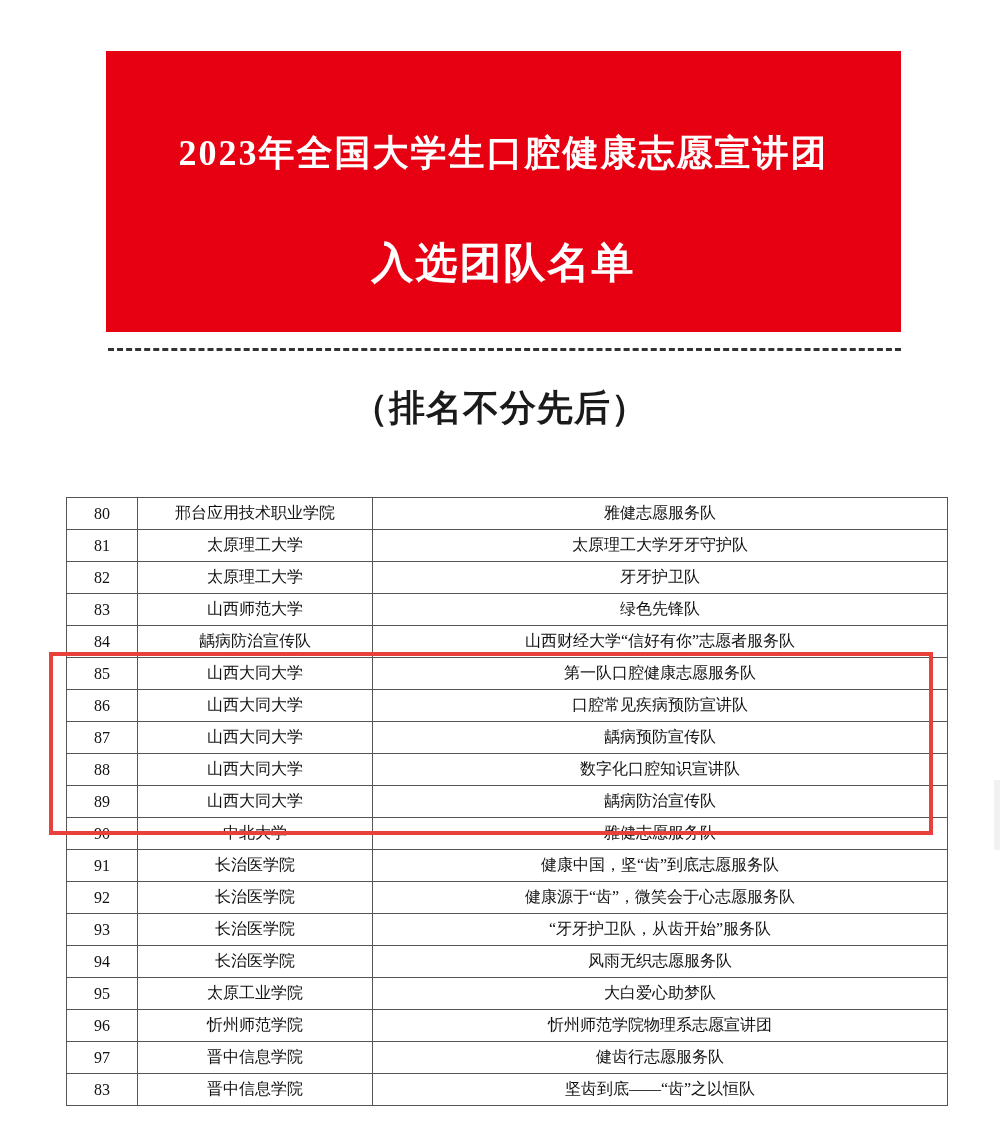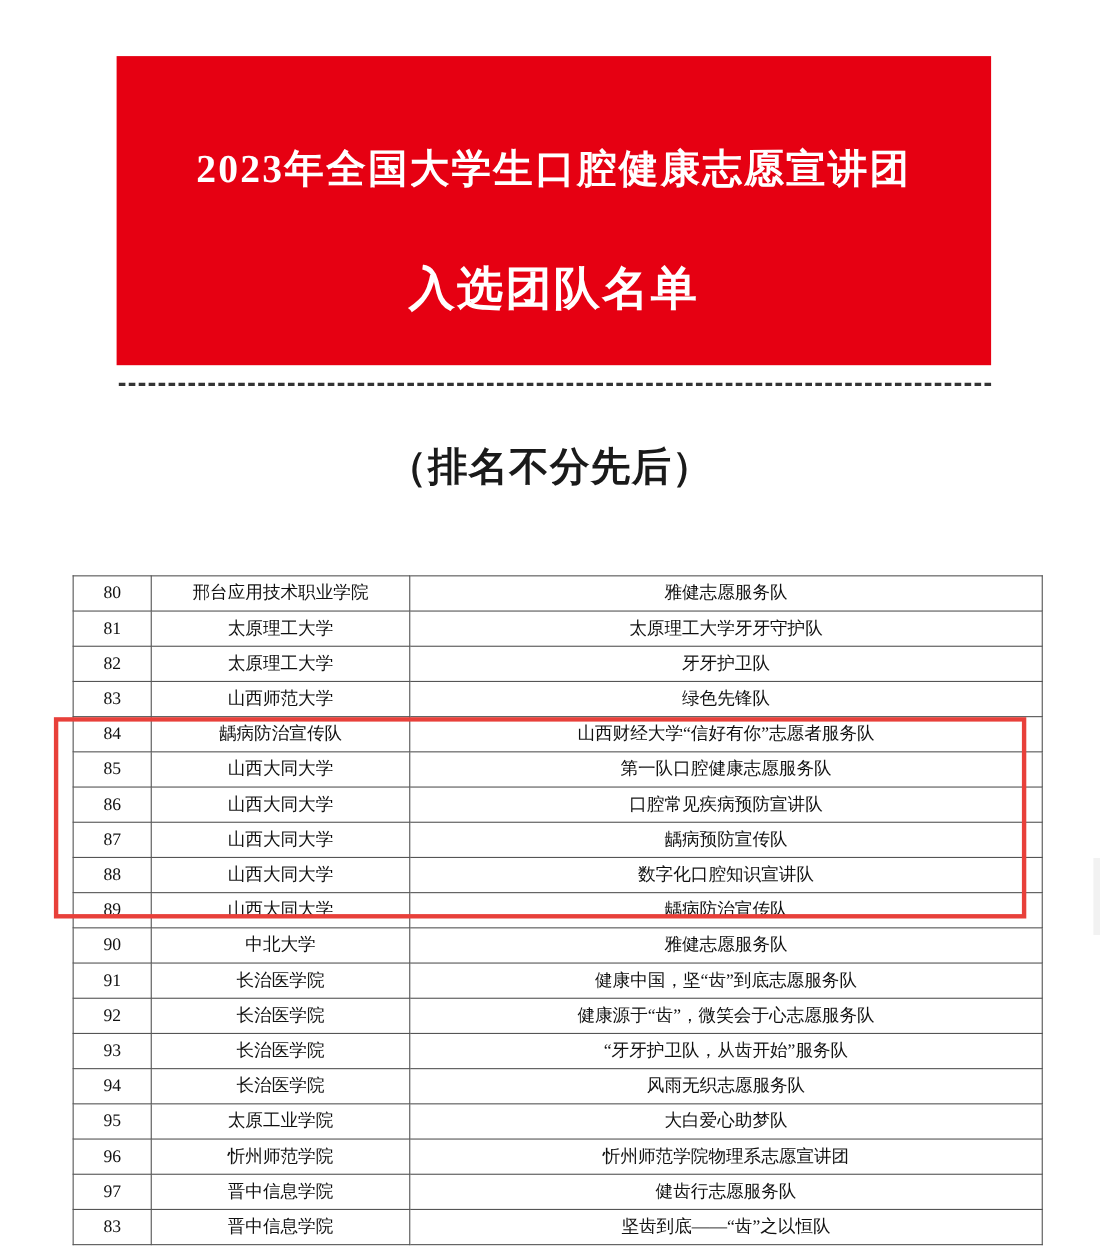--- a/index.html
+++ b/index.html
@@ -63,41 +63,40 @@
     left: 108px;
     top: 348px;
     width: 793px;
     border-top: 3px dashed #333333;
   }
 
   
   .subtitle {
     position: absolute;
     left: 0;
-    top: 400px;
+    top: 384px;
     width: 1000px;
     text-align: center;
     font-size: 36px;
     font-weight: bold;
     color: #1a1a1a;
     letter-spacing: 1px;
   }
 
   
   .table-wrap {
     position: absolute;
     left: 66px;
     top: 497px;
     width: 868px;
   }
   table.listing {
     border-collapse: collapse;
     width: 868px;
     table-layout: fixed;
-    margin-top: 26px;
   }
   table.listing td {
     border: 1px solid #555555;
     height: 31px;
     text-align: center;
     vertical-align: middle;
     font-size: 16px;
     font-family: "Liberation Serif", "DejaVu Serif", serif;
     color: #111111;
     padding: 0 2px;

